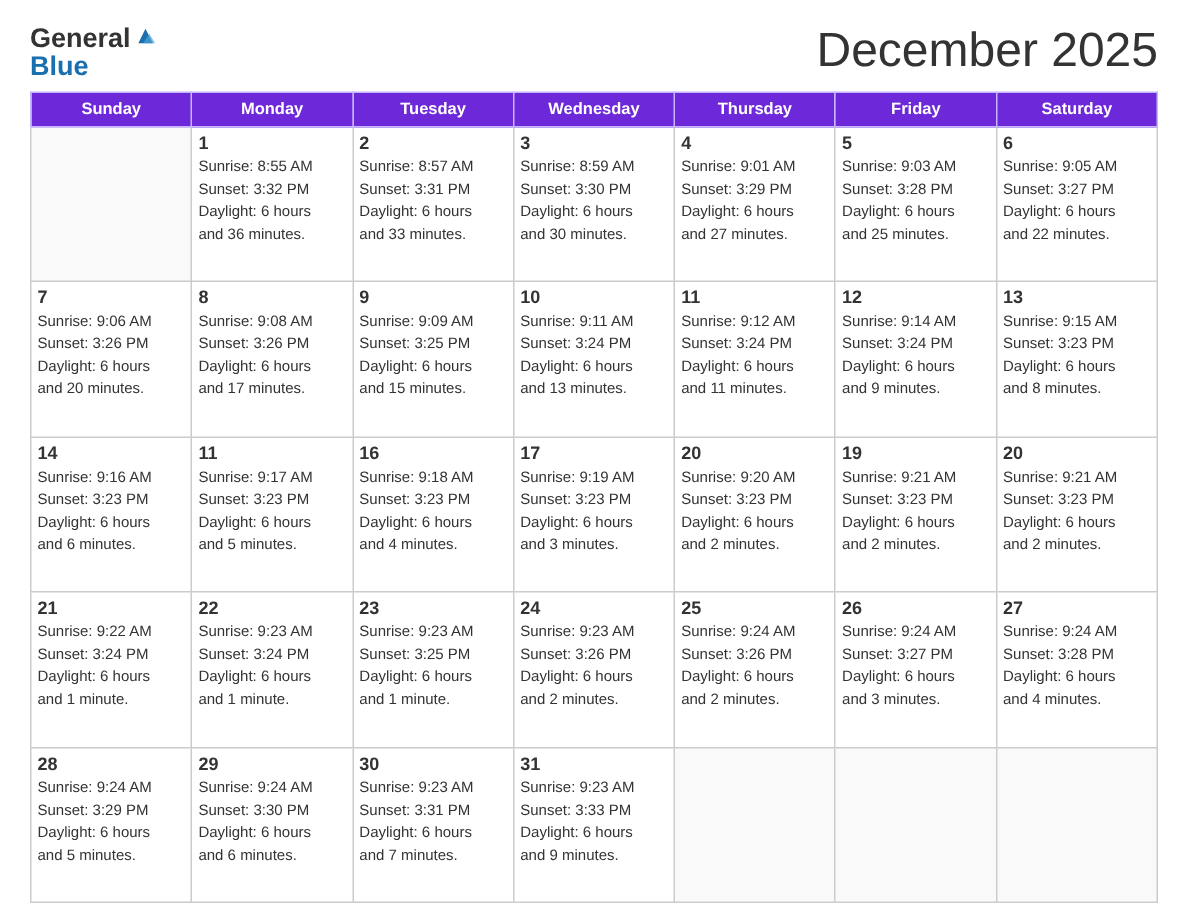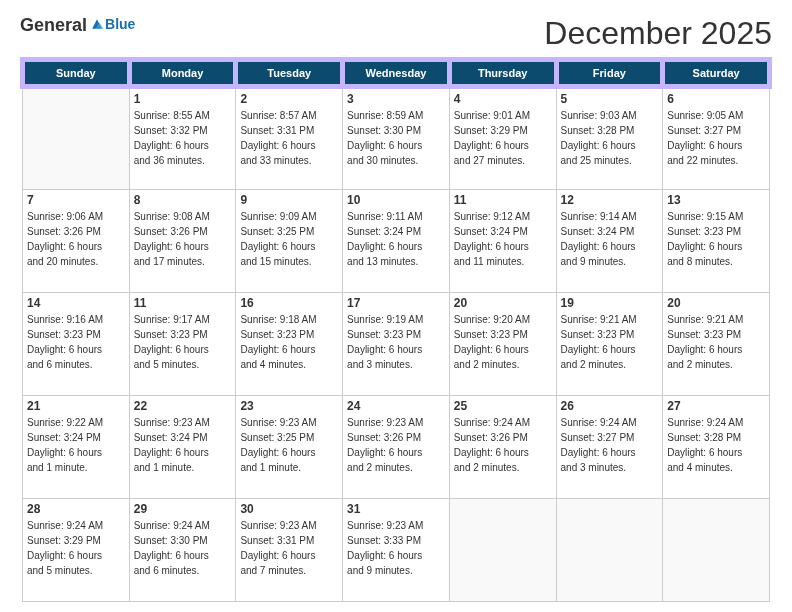--- a/index.html
+++ b/index.html
@@ -18,35 +18,35 @@
       flex-direction: column;
     }
     .header {
       display: flex;
       align-items: flex-start;
       justify-content: space-between;
       margin-bottom: 6px;
     }
     .logo {
       display: flex;
-      flex-direction: row;
+      flex-direction: column;
       align-items: flex-start;
     }
     .logo-text {
       display: flex;
       align-items: flex-end;
       line-height: 1;
     }
     .logo-general {
       font-size: 18px;
       font-weight: bold;
       color: #333;
     }
     .logo-blue {
-      font-size: 14px;
+      font-size: 18px;
       font-weight: bold;
       color: #1a6faf;
     }
     .logo-icon {
       width: 16px;
       height: 16px;
       margin-left: 2px;
       margin-bottom: 2px;
     }
     .title-block {
@@ -64,27 +64,27 @@
       margin-top: 2px;
     }
     .calendar {
       flex: 1;
       border: 1px solid #ccc;
       border-collapse: collapse;
       width: 100%;
       table-layout: fixed;
     }
     .calendar th {
-      background: #0c4a6e;
+      background: #6d28d9;
       color: #fff;
       font-size: 11px;
       font-weight: bold;
       text-align: center;
       padding: 5px 2px;
-      border: 5px solid #c4b5fd;
+      border: 1px solid #c4b5fd;
     }
     .calendar td {
       vertical-align: top;
       padding: 3px 4px 3px 4px;
       border: 1px solid #ccc;
       font-size: 9px;
       color: #333;
       height: 88px;
       width: 113px;
     }

